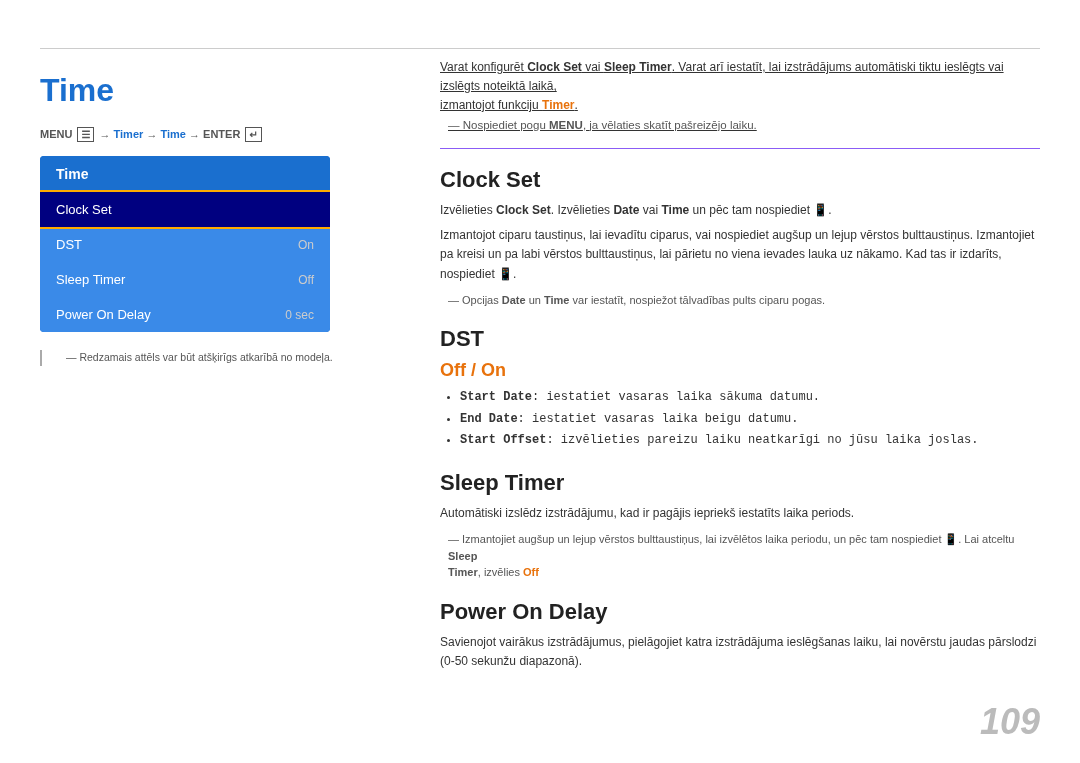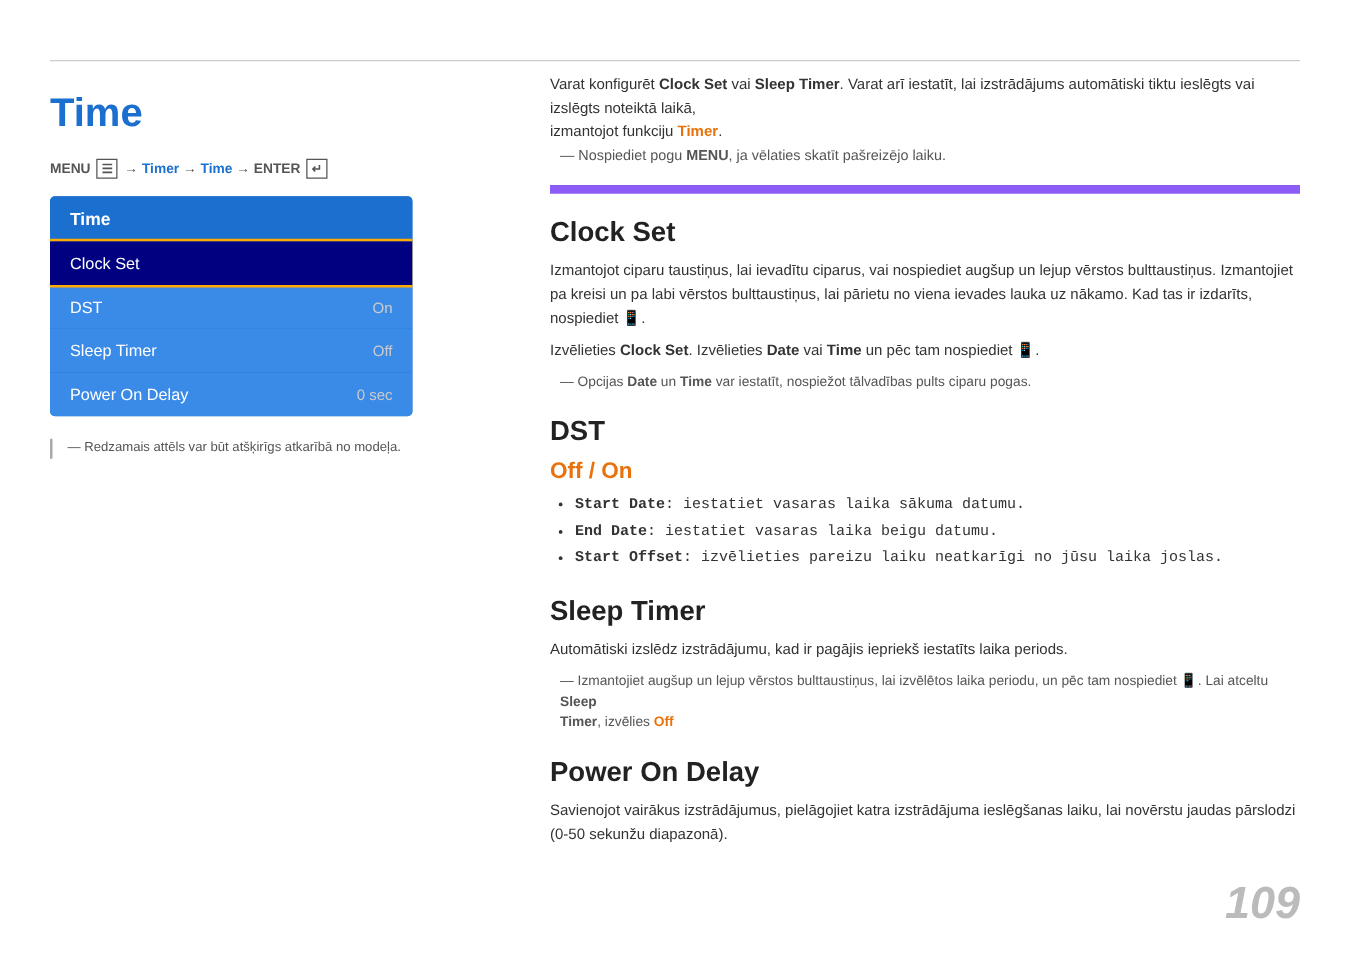--- a/index.html
+++ b/index.html
@@ -91,39 +91,40 @@
     .sidebar-item-label {}
     .sidebar-item-value {
       color: #ccc;
       font-size: 12px;
     }
 
     .note-text {
       font-size: 10.5px;
       color: #555;
       margin-top: 18px;
-      padding-left: 12px;
+      padding-left: 24px;
       border-left: 2px solid #aaa;
       line-height: 1.5;
     }
 
     .right-panel {
       position: absolute;
       top: 58px;
       left: 440px;
       right: 40px;
     }
 
     .intro-text {
       font-size: 12px;
       color: #333;
       line-height: 1.6;
       margin-bottom: 14px;
-      border-bottom: 7px solid #8b5cf6;
+      border-bottom: 1px solid #8b5cf6;
       padding-bottom: 10px;
+      text-decoration: underline;
     }
 
     .intro-text strong {
       font-weight: bold;
     }
 
     .intro-text .orange {
       color: #e8720c;
       font-weight: bold;
     }
@@ -246,24 +247,24 @@
     <p>
       Varat konfigurēt <strong>Clock Set</strong> vai <strong>Sleep Timer</strong>. Varat arī iestatīt, lai izstrādājums automātiski tiktu ieslēgts vai izslēgts noteiktā laikā,<br>
       izmantojot funkciju <span class="orange">Timer</span>.
     </p>
     <p class="intro-note">— Nospiediet pogu <strong>MENU</strong>, ja vēlaties skatīt pašreizējo laiku.</p>
   </div>
 
   <div>
     <div class="section-title">Clock Set</div>
     <p class="section-body">
+      Izvēlieties <strong>Clock Set</strong>. Izvēlieties <strong>Date</strong> vai <strong>Time</strong> un pēc tam nospiediet 📱.
+    </p>
+    <p class="section-body">
       Izmantojot ciparu taustiņus, lai ievadītu ciparus, vai nospiediet augšup un lejup vērstos bulttaustiņus. Izmantojiet pa kreisi un pa labi vērstos bulttaustiņus, lai pārietu no viena ievades lauka uz nākamo. Kad tas ir izdarīts, nospiediet 📱.
-    </p>
-    <p class="section-body">
-      Izvēlieties <strong>Clock Set</strong>. Izvēlieties <strong>Date</strong> vai <strong>Time</strong> un pēc tam nospiediet 📱.
     </p>
     <p class="section-note">— Opcijas <strong>Date</strong> un <strong>Time</strong> var iestatīt, nospiežot tālvadības pults ciparu pogas.</p>
   </div>
 
   <div style="margin-top:14px;">
     <div class="section-title">DST</div>
     <div class="section-options">Off / On</div>
     <ul class="bullet-list">
       <li><strong>Start Date</strong>: iestatiet vasaras laika sākuma datumu.</li>
       <li><strong>End Date</strong>: iestatiet vasaras laika beigu datumu.</li>

